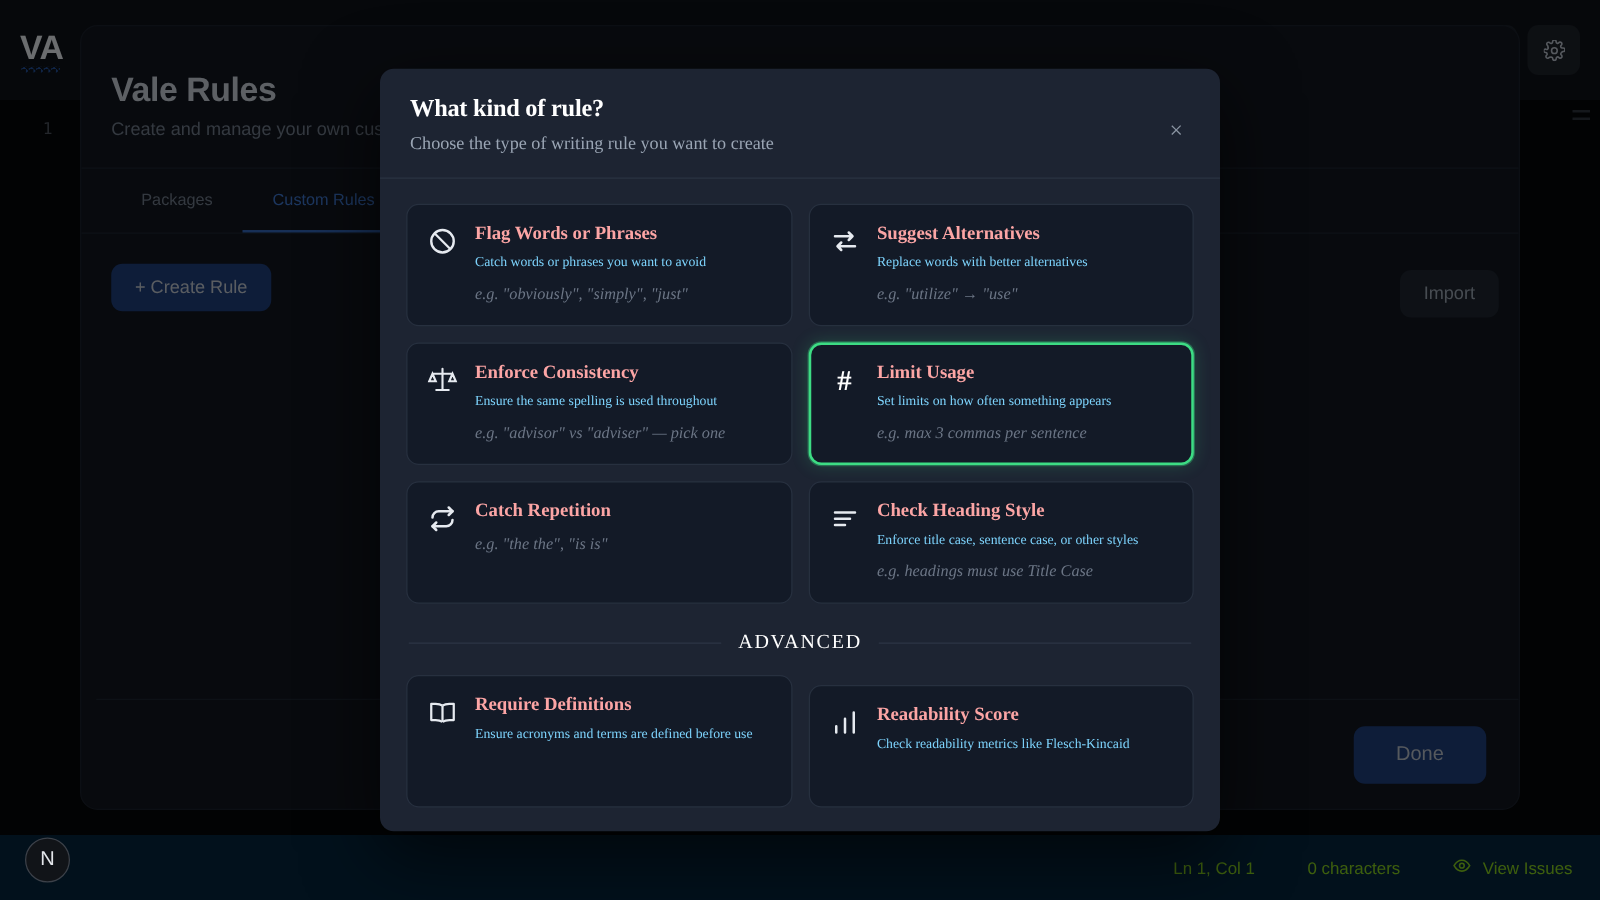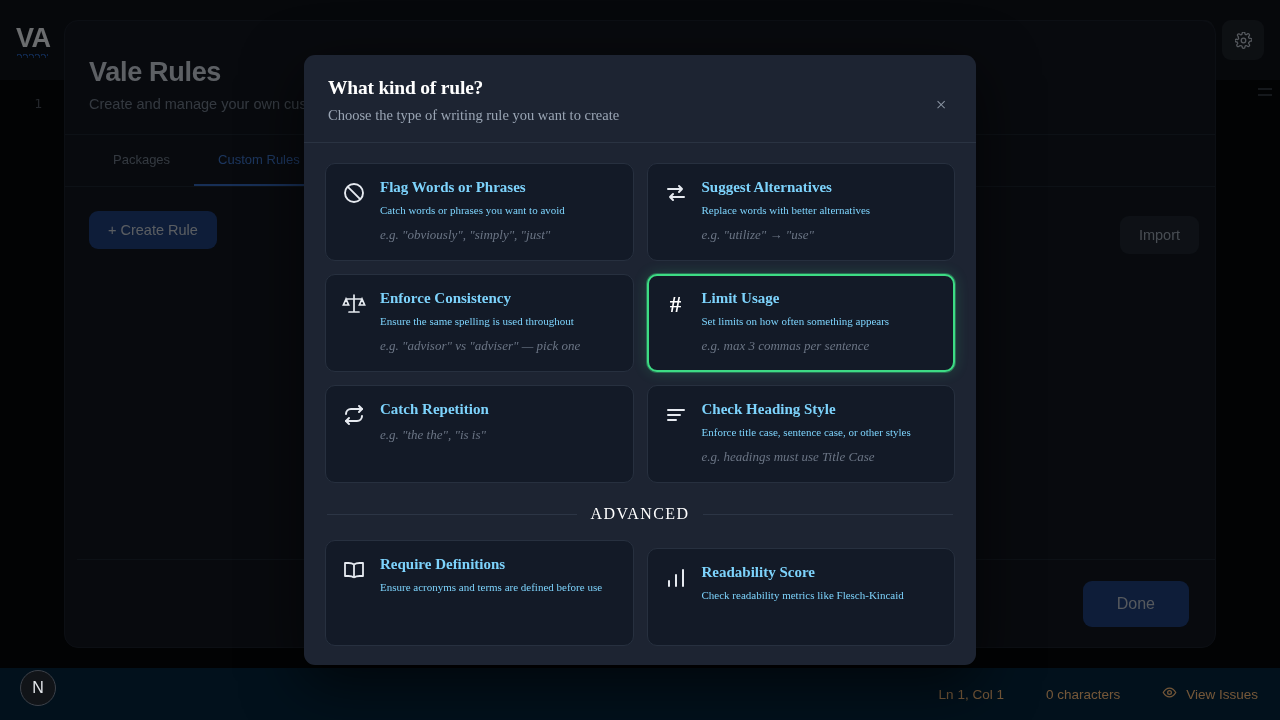--- a/index.html
+++ b/index.html
@@ -73,21 +73,21 @@
   .minimap i {
     display: block; height: 2px; background: #2a2f36; margin-bottom: 4px;
   }
 
   
   .statusbar {
     position: absolute; left: 0; right: 0; bottom: 0; height: 52px;
     background: #022036;
     display: flex; align-items: center;
     padding: 0 22px;
-    color: #fdba74; font-size: 13.5px;
+    color: #84cc16; font-size: 13.5px;
   }
   .sb-left { display: flex; align-items: center; gap: 9px; }
   .sb-right { margin-left: auto; display: flex; align-items: center; gap: 42px; }
   .sb-item { display: flex; align-items: center; gap: 9px; }
 
   .avatar {
     position: absolute; left: 20px; bottom: 14px;
     width: 36px; height: 36px; border-radius: 50%;
     background: #111418; border: 1.5px solid #3c4149;
     color: #e3e6ea; font-size: 16px;
@@ -190,21 +190,21 @@
     box-shadow: 0 0 0 1px rgba(61,220,132,.35), 0 0 14px rgba(61,220,132,.22);
     padding: 13px 14px 14px 14px;
   }
   .card-icon {
     flex: 0 0 auto; width: 26px; height: 26px;
     color: #e6eaf0; margin-top: 2px;
     display: flex; align-items: center; justify-content: center;
   }
   .card-icon svg { width: 24px; height: 24px; display: block; }
   .card-text { flex: 1 1 auto; min-width: 0; }
-  .card-title { color: #7dd3fc; font-size: 15px; font-weight: bold; line-height: 1.2; }
+  .card-title { color: #fca5a5; font-size: 15px; font-weight: bold; line-height: 1.2; }
   .card-desc { color: #7dd3fc; font-size: 11px; line-height: 1.38; margin-top: 7px; }
   .card-eg { color: #6b7585; font-size: 13px; font-style: italic; margin-top: 9px; }
 
   .divider-row {
     display: flex; align-items: center; gap: 14px;
     margin: 22px 2px 17px 2px;
   }
   .divider-row .ln { flex: 1 1 auto; height: 1px; background: #2c3545; }
   .divider-row .lbl {
     color: #ffffff; font-size: 16px; letter-spacing: 1.4px;

